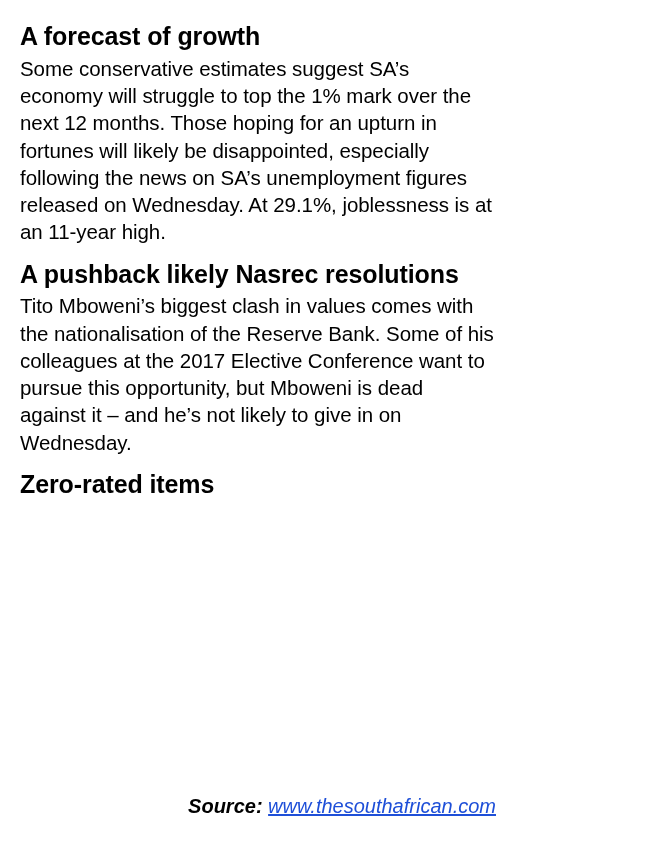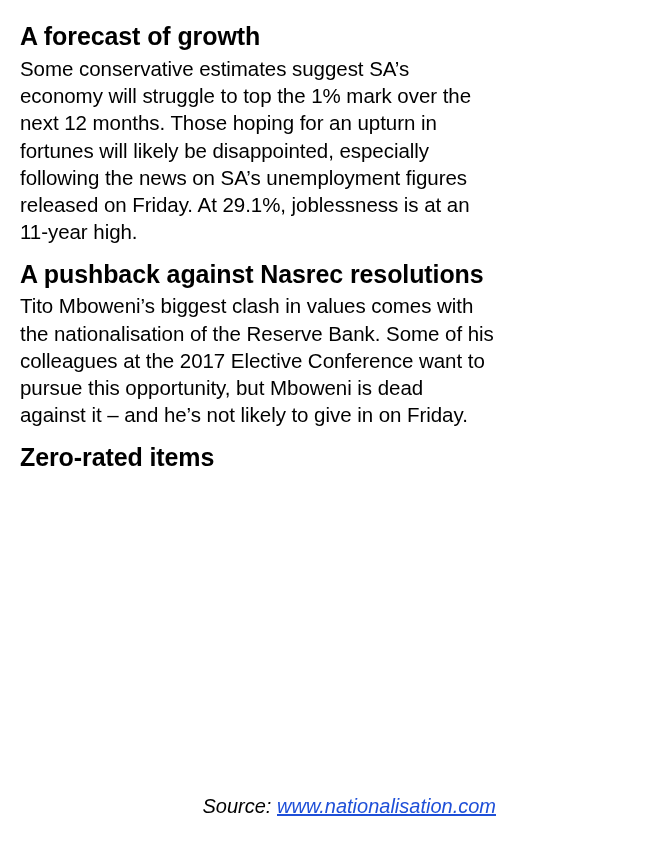--- a/index.html
+++ b/index.html
@@ -40,48 +40,49 @@
   .source-line {
     position: absolute;
     right: 28px;
     bottom: 24px;
     font-size: 20px;
     font-style: italic;
     white-space: nowrap;
   }
   .source-label {
     font-style: italic;
+    font-weight: bold;
   }
   .source-link {
     color: #1e4fd8;
     text-decoration: underline;
     font-style: italic;
     cursor: pointer;
   }
 </style>
 </head>
 <body>
 
 <div class="page">
 
   <div class="section">
     <h2 class="section-heading">A forecast of growth</h2>
-    <p class="section-body">Some conservative estimates suggest SA’s economy will struggle to top the 1% mark over the next 12 months. Those hoping for an upturn in fortunes will likely be disappointed, especially following the news on SA’s unemployment figures released on Friday. At 29.1%, joblessness is at an 11-year high.</p>
+    <p class="section-body">Some conservative estimates suggest SA’s economy will struggle to top the 1% mark over the next 12 months. Those hoping for an upturn in fortunes will likely be disappointed, especially following the news on SA’s unemployment figures released on Wednesday. At 29.1%, joblessness is at an 11-year high.</p>
   </div>
 
   <div class="section">
-    <h2 class="section-heading">A pushback against Nasrec resolutions</h2>
-    <p class="section-body">Tito Mboweni’s biggest clash in values comes with the nationalisation of the Reserve Bank. Some of his colleagues at the 2017 Elective Conference want to pursue this opportunity, but Mboweni is dead against it – and he’s not likely to give in on Friday.</p>
+    <h2 class="section-heading">A pushback likely Nasrec resolutions</h2>
+    <p class="section-body">Tito Mboweni’s biggest clash in values comes with the nationalisation of the Reserve Bank. Some of his colleagues at the 2017 Elective Conference want to pursue this opportunity, but Mboweni is dead against it – and he’s not likely to give in on Wednesday.</p>
   </div>
 
   <div class="section">
   </div>
 
   <div class="section">
     <h2 class="section-heading">Zero-rated items</h2>
   </div>
 
   <div class="source-line">
     <span class="source-label">Source:</span>
-    <span class="source-link" style="color: rgb(30, 79, 216);">www.nationalisation.com</span>
+    <span class="source-link" style="color: rgb(30, 79, 216);">www.thesouthafrican.com</span>
   </div>
 
 </div>
 
 </body></html>

